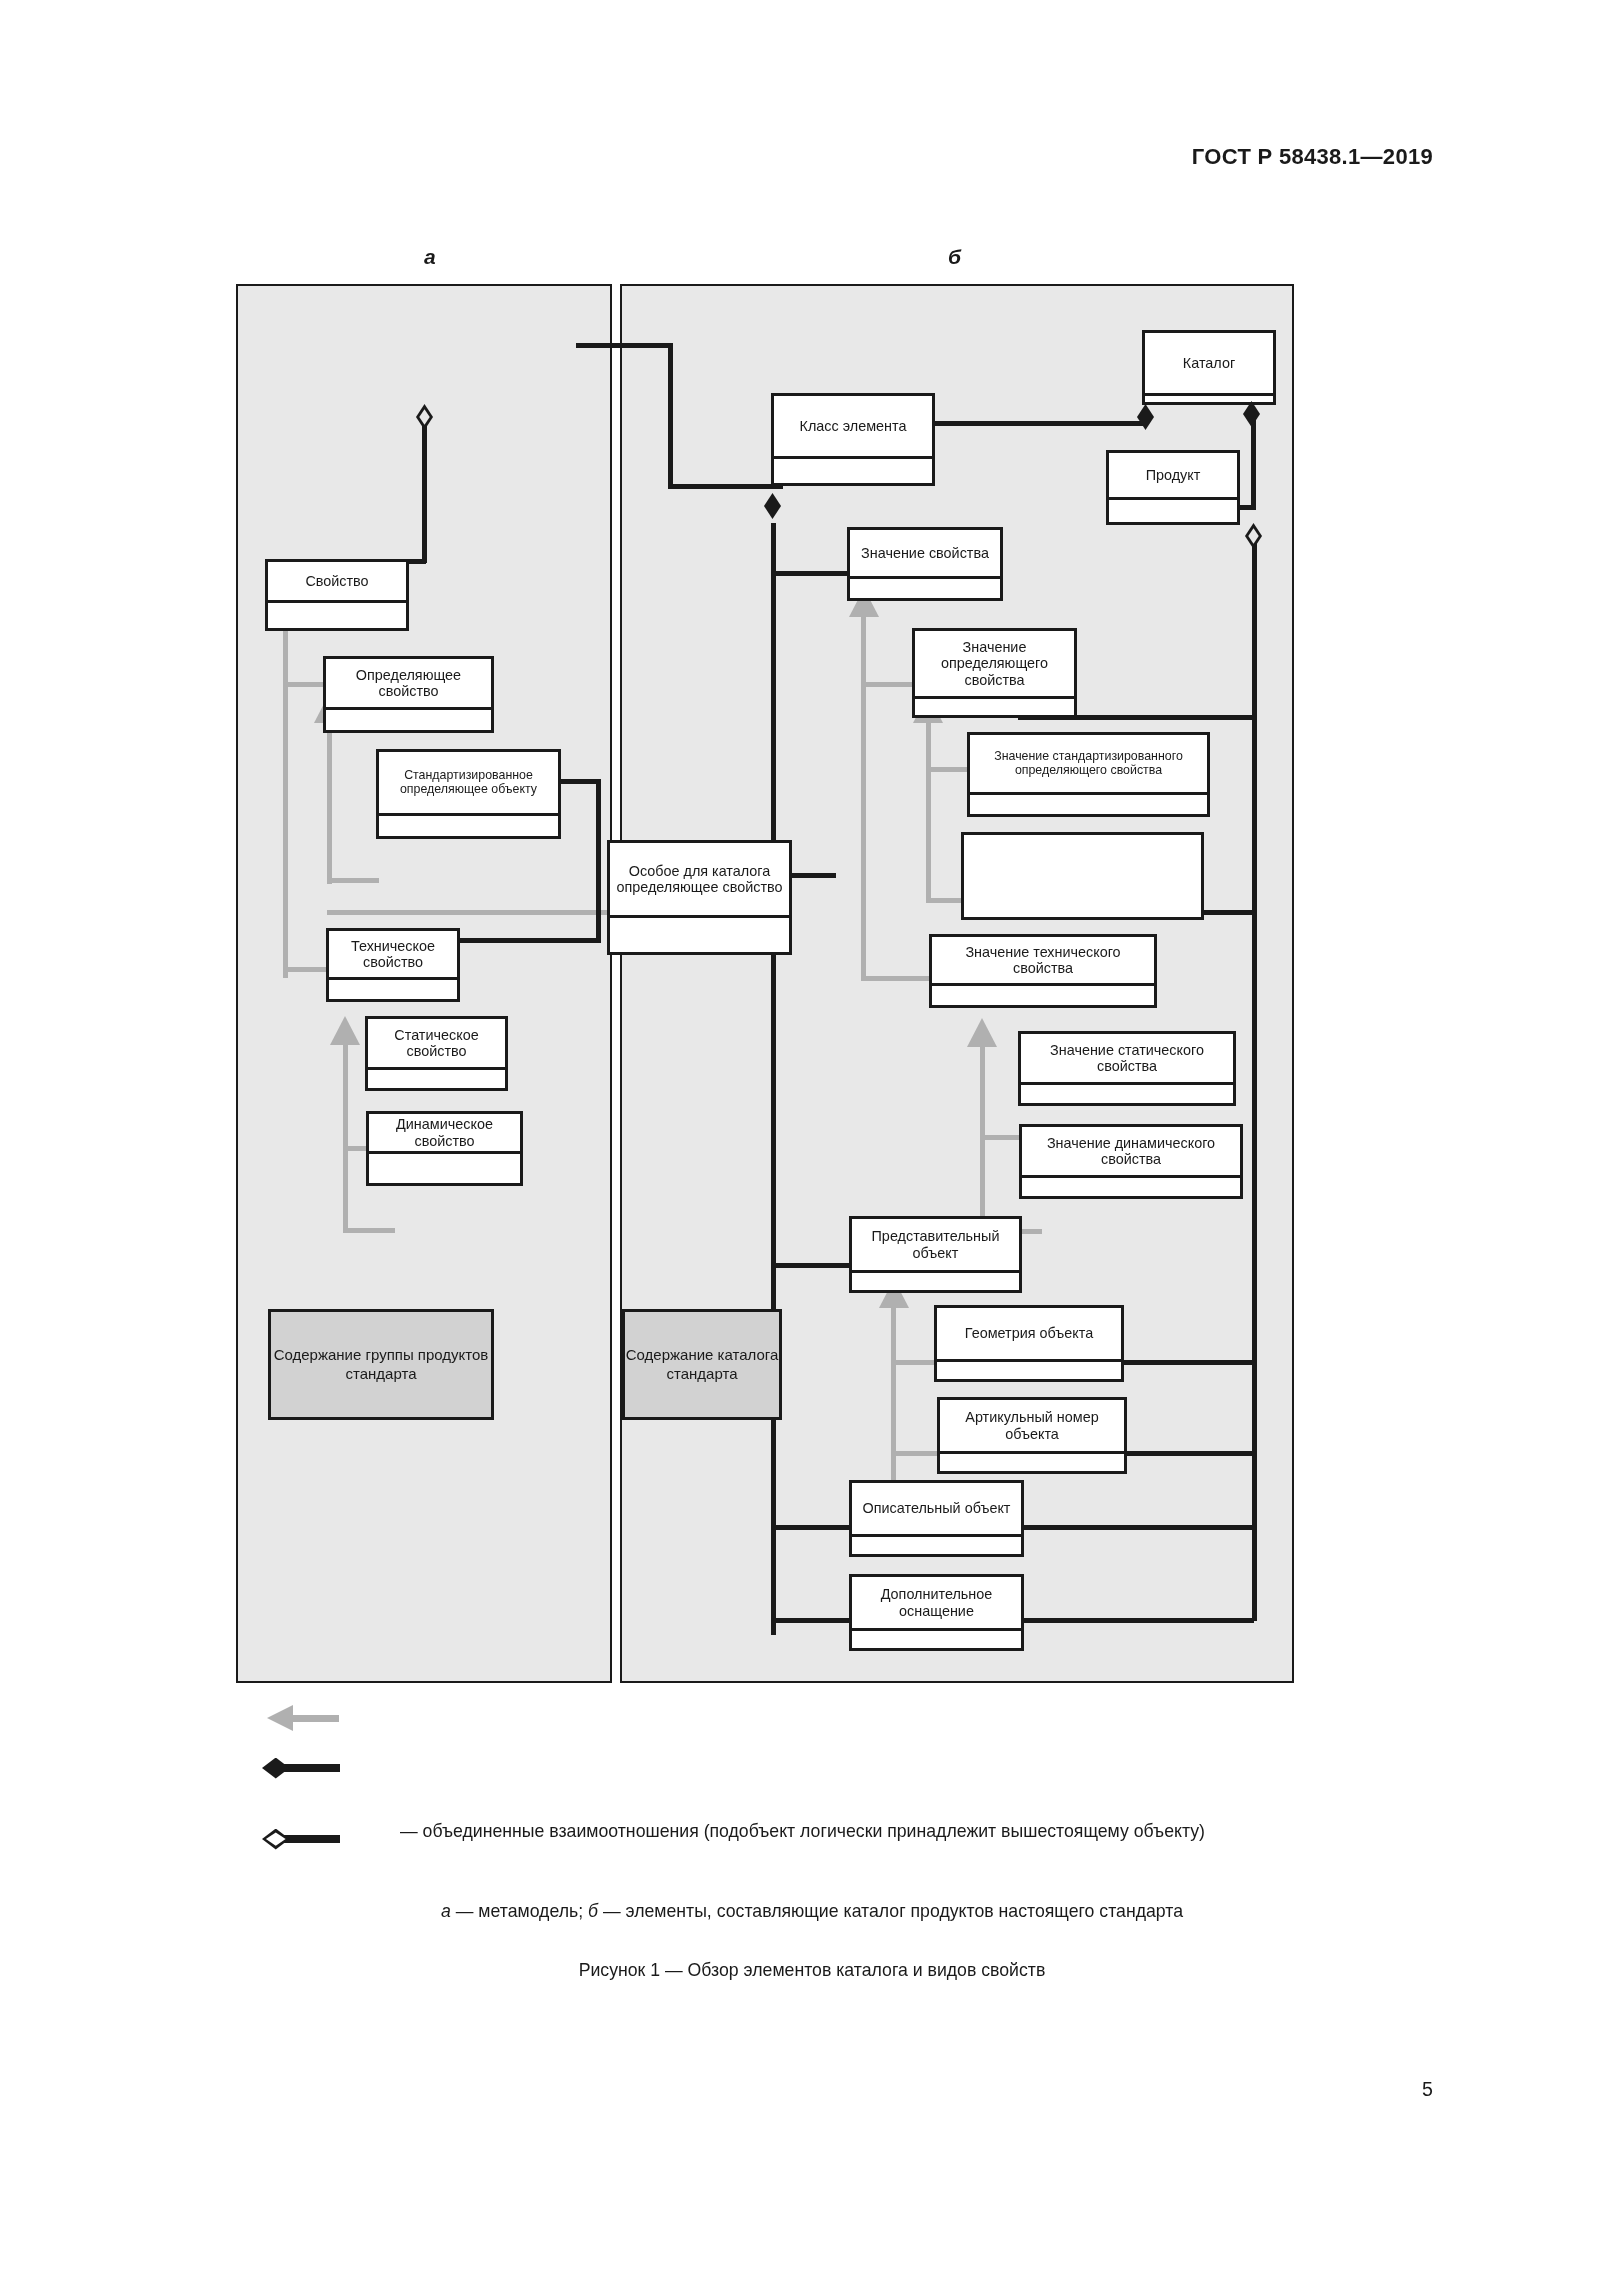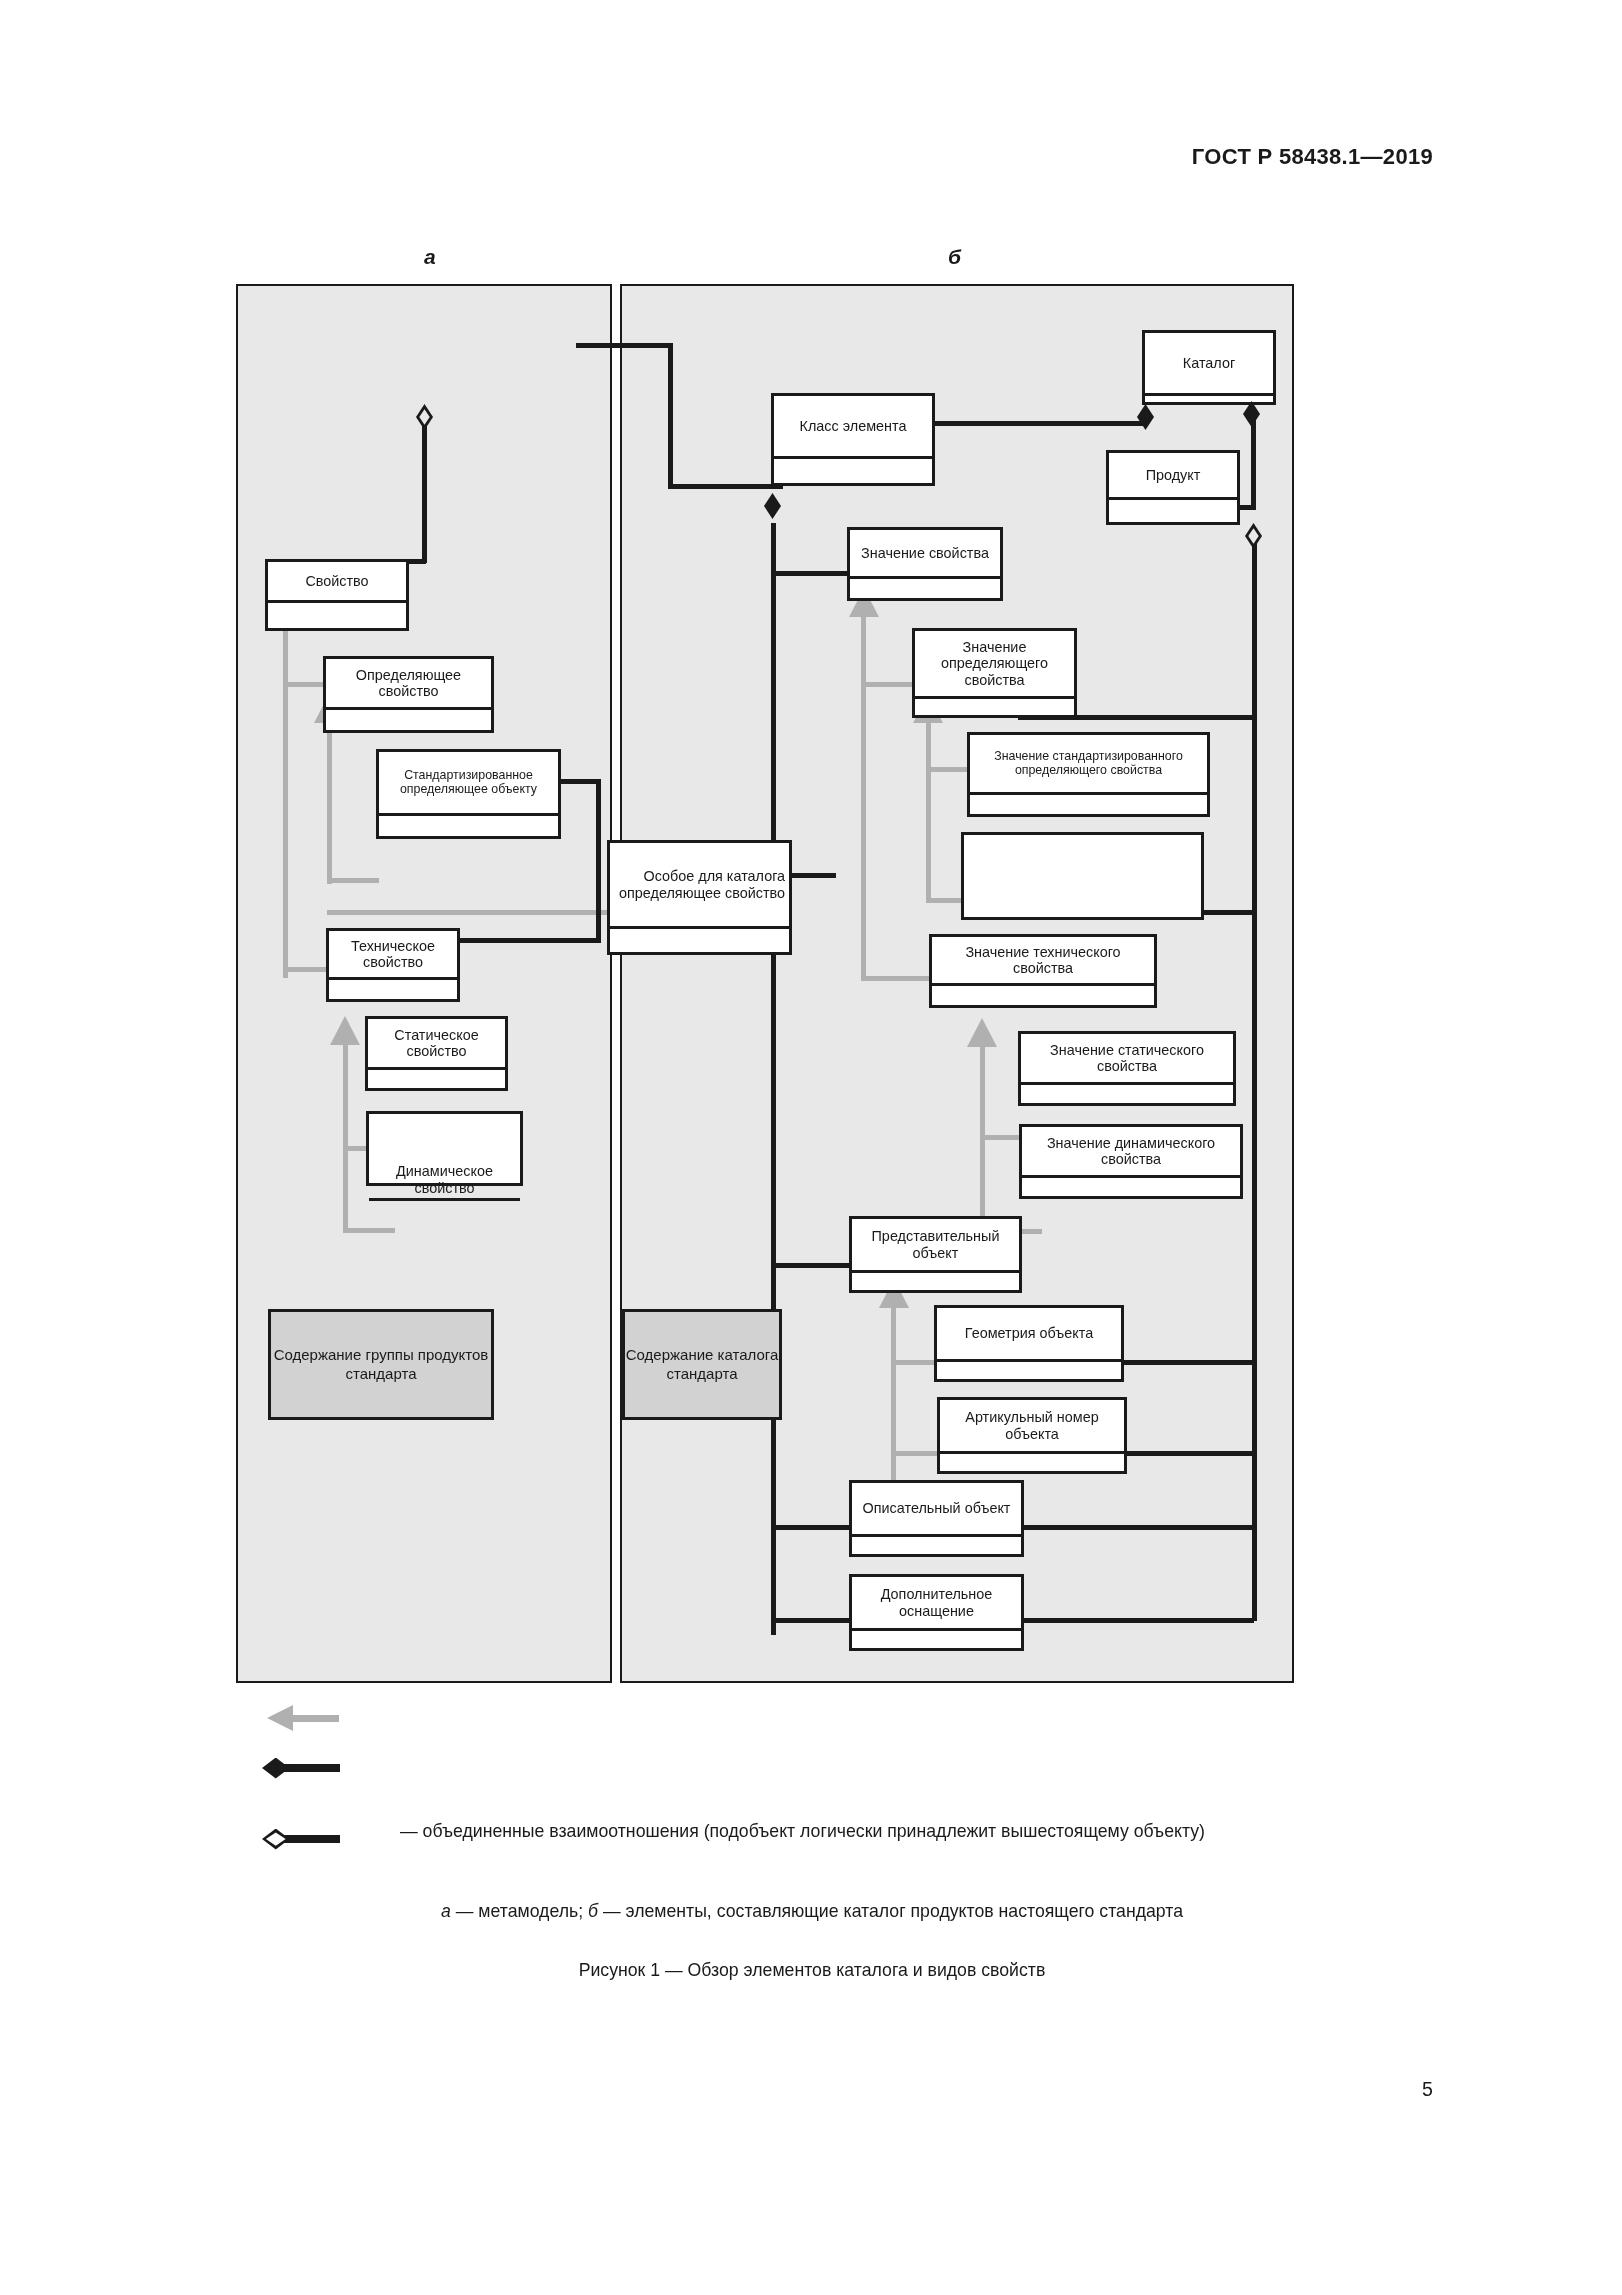--- a/index.html
+++ b/index.html
@@ -179,26 +179,26 @@
     <div class="title" style="height:49px;">Техническое свойство</div>
     <div class="attr"></div>
   </div>
 
   <div class="cls" style="left:365px;top:1016px;width:143px;height:75px;">
     <div class="title" style="height:51px;">Статическое свойство</div>
     <div class="attr"></div>
   </div>
 
   <div class="cls" style="left:366px;top:1111px;width:157px;height:75px;">
-    <div class="title" style="height:40px;margin-top:47px;">Динамическое свойство</div>
+    <div class="title" style="height:40px;">Динамическое свойство</div>
     <div class="attr"></div>
   </div>
 
   <div class="cls" style="left:607px;top:840px;width:185px;height:115px;">
-    <div class="title" style="height:86px;text-align:right;">Особое для каталога определяющее свойство</div>
+    <div class="title" style="height:75px;">Особое для каталога определяющее свойство</div>
     <div class="attr"></div>
   </div>
 
   <div class="cls" style="left:771px;top:393px;width:164px;height:93px;">
     <div class="title" style="height:63px;">Класс элемента</div>
     <div class="attr"></div>
   </div>
 
   <div class="cls" style="left:1142px;top:330px;width:134px;height:75px;">
     <div class="title" style="height:63px;">Каталог</div>

